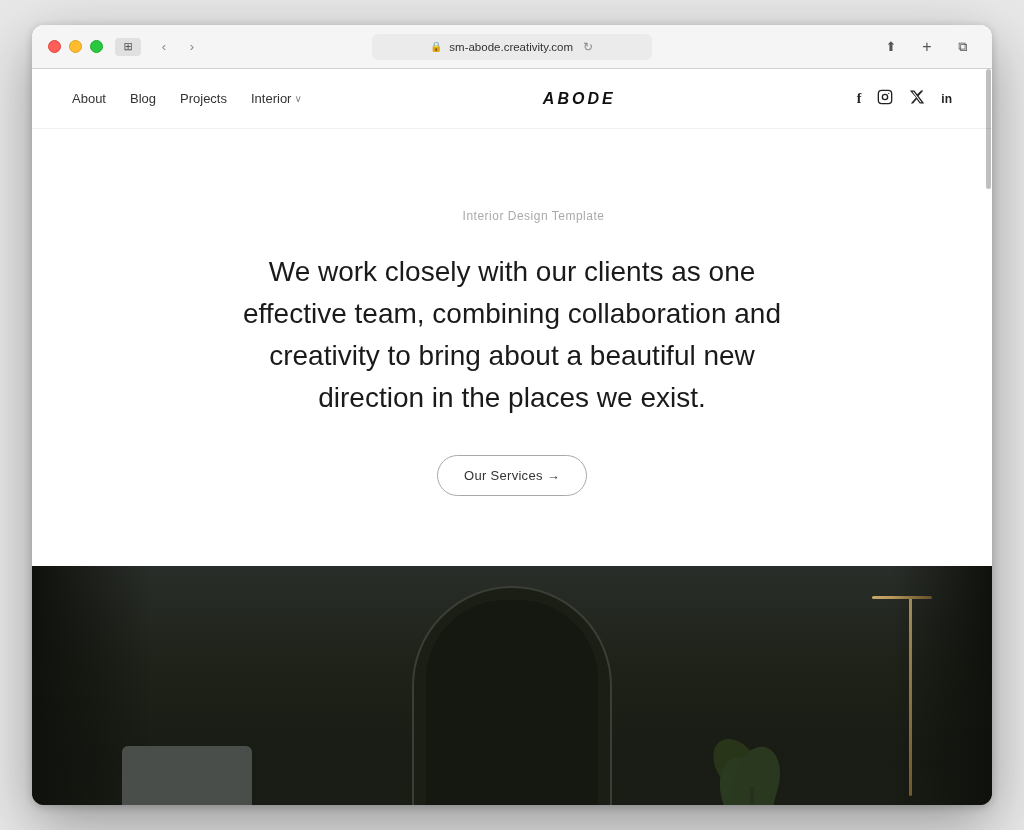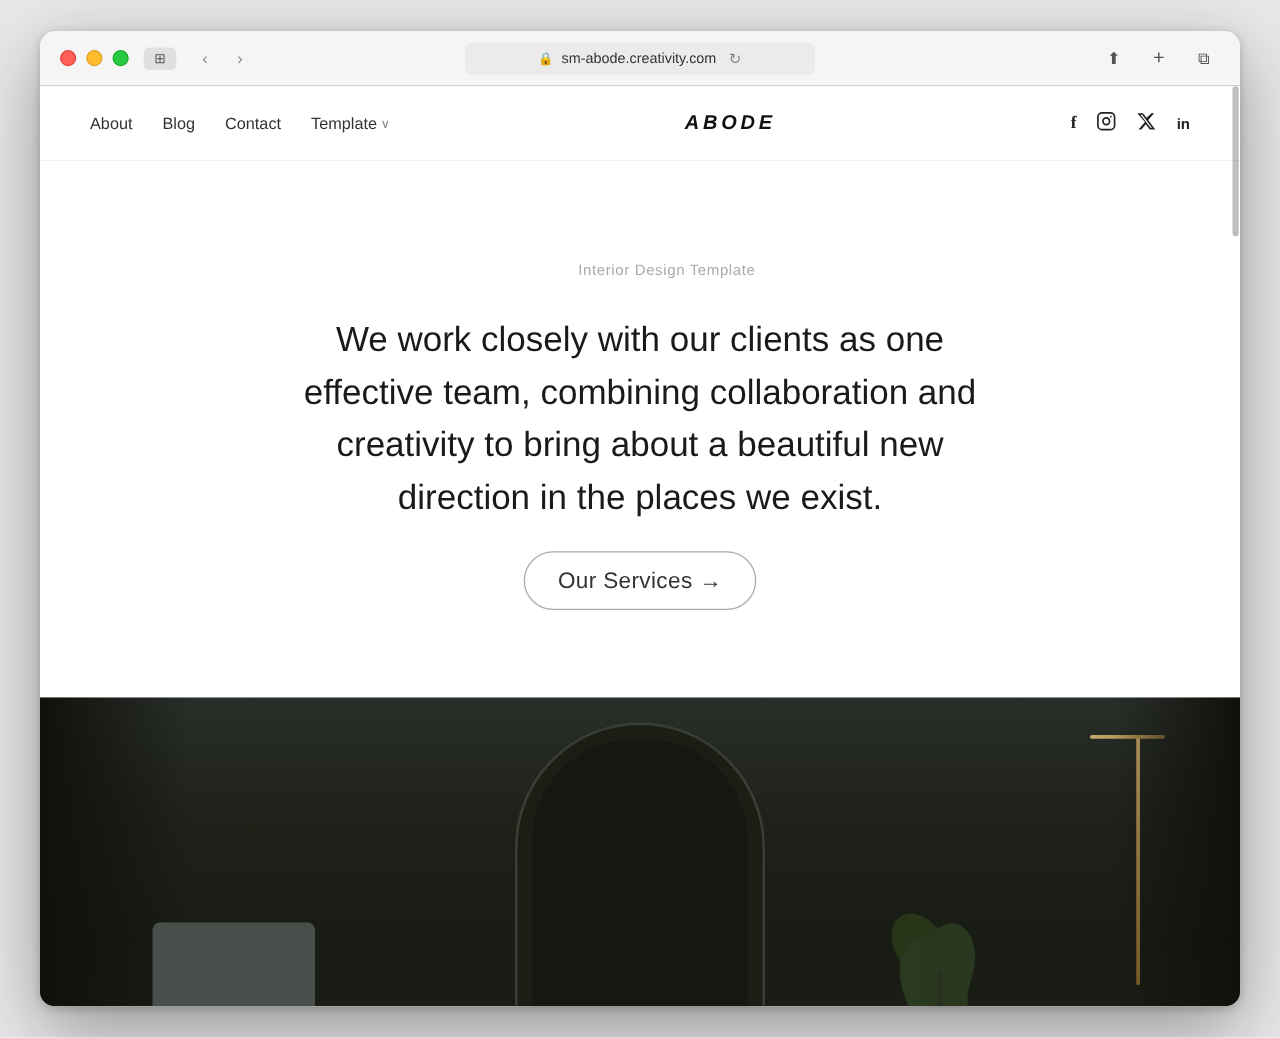--- a/index.html
+++ b/index.html
@@ -244,31 +244,31 @@
       margin-bottom: 28px;
       margin-left: 43px;
     }
 
     .hero-headline {
       font-size: 28px;
       font-weight: 400;
       line-height: 1.5;
       color: #1a1a1a;
       max-width: 560px;
-      margin-bottom: 22px;
+      margin-bottom: 36px;
     }
 
     .cta-button {
       display: inline-flex;
       align-items: center;
       gap: 6px;
       padding: 12px 26px;
       border: 1px solid #aaa;
       border-radius: 50px;
-      font-size: 18px;
+      font-size: 13px;
       color: #333;
       cursor: pointer;
       background: transparent;
       letter-spacing: 0.3px;
     }
 
     
     .dark-section {
       flex: 1;
       background: linear-gradient(
@@ -469,23 +469,23 @@
     <div class="scrollbar">
       <div class="scrollbar-thumb"></div>
     </div>
 
     <div class="website">
 
       <nav class="site-nav">
         <div class="nav-left">
           <a class="nav-link">About</a>
           <a class="nav-link">Blog</a>
-          <a class="nav-link">Contact</a>
+          <a class="nav-link">Projects</a>
           <div class="nav-link-with-arrow">
-            <span>Template</span>
+            <span>Interior</span>
             <span style="font-size:10px; color:#888;">∨</span>
           </div>
         </div>
 
         <div class="nav-center">
           <div class="site-logo">ABODE</div>
         </div>
 
         <div class="nav-right">
           <a class="social-icon" style="font-size:14px; font-family: serif; font-weight:bold;">f</a>

